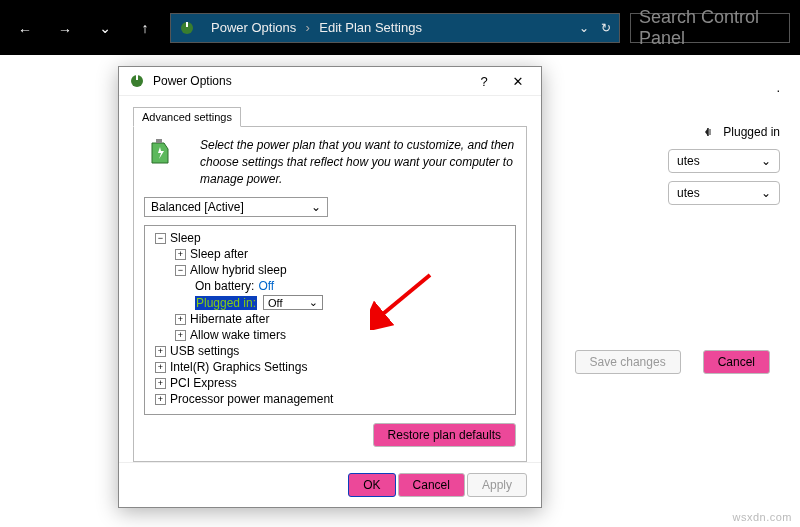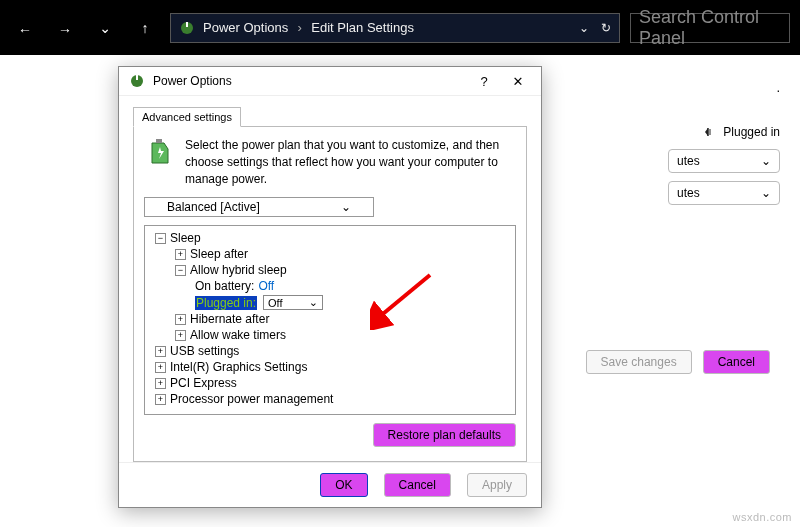--- a/index.html
+++ b/index.html
@@ -28,24 +28,24 @@
     font-size: 14px;
     text-align: center;
     cursor: pointer;
   }
   .addr-wrap {
     flex: 1;
     display: flex;
     align-items: center;
     border: 1px solid #555;
     height: 30px;
-    background: #0f172a;
+    background: #0c4a6e;
     position: relative;
     padding: 0 8px;
-    gap: 8px;
+    gap: 16px;
   }
   .addr-wrap .plug {
     width: 16px;
     height: 16px;
   }
   .breadcrumb span { color: #eee; font-size: 13px; }
   .breadcrumb .sep { padding: 0 6px; color: #aaa; }
   .addr-right {
     margin-left: auto;
     display: flex;
@@ -80,26 +80,26 @@
     display: flex;
     justify-content: space-between;
     width: 112px;
     margin: 8px 0 8px auto;
   }
   .bg-buttons {
     position: absolute;
     right: 30px;
     top: 350px;
     display: flex;
-    gap: 11px;
+    gap: 22px;
   }
   .btn {
     padding: 4px 14px;
     border: 1px solid #bbb;
-    background: #d946ef;
+    background: #ec4899;
     border-radius: 3px;
     font-size: 12px;
     cursor: pointer;
   }
   .btn.disabled { color: #999; background: #f7f7f7; }
 
   
   .dialog {
     position: absolute;
     left: 118px;
@@ -133,34 +133,35 @@
     z-index: 2;
   }
   .tab-sheet {
     border: 1px solid #bbb;
     padding: 10px;
     position: relative;
     z-index: 1;
   }
   .intro {
     display: flex;
-    gap: 9px;
+    gap: 24px;
     font-size: 12px;
     line-height: 1.4;
     margin-bottom: 10px;
+    font-style: italic;
   }
   .intro svg { flex: 0 0 32px; }
   .plan-drop {
     border: 1px solid #999;
-    padding: 2px 22px;
+    padding: 2px 6px;
     font-size: 12px;
     display: flex;
     justify-content: space-between;
     align-items: center;
-    width: 230px;
+    width: 184px;
     margin-bottom: 8px;
   }
   .tree-wrap {
     border: 1px solid #999;
     height: 190px;
     overflow-y: scroll;
     font-size: 12px;
     padding: 4px 2px;
     position: relative;
   }
@@ -178,21 +179,21 @@
     display: inline-flex;
     justify-content: space-between;
     align-items: center;
     margin-left: 2px;
     font-size: 11px;
   }
   .restore-row { text-align: right; padding: 8px 0 4px 0; }
   .dlg-footer {
     display: flex;
     justify-content: flex-end;
-    gap: 16px;
+    gap: 2px;
     padding: 10px 14px;
     border-top: 1px solid #eee;
   }
   .btn.primary { border-color: #0a3fbd; }
   
   .arrow {
     position: absolute;
     left: 370px;
     top: 270px;
     pointer-events: none;

